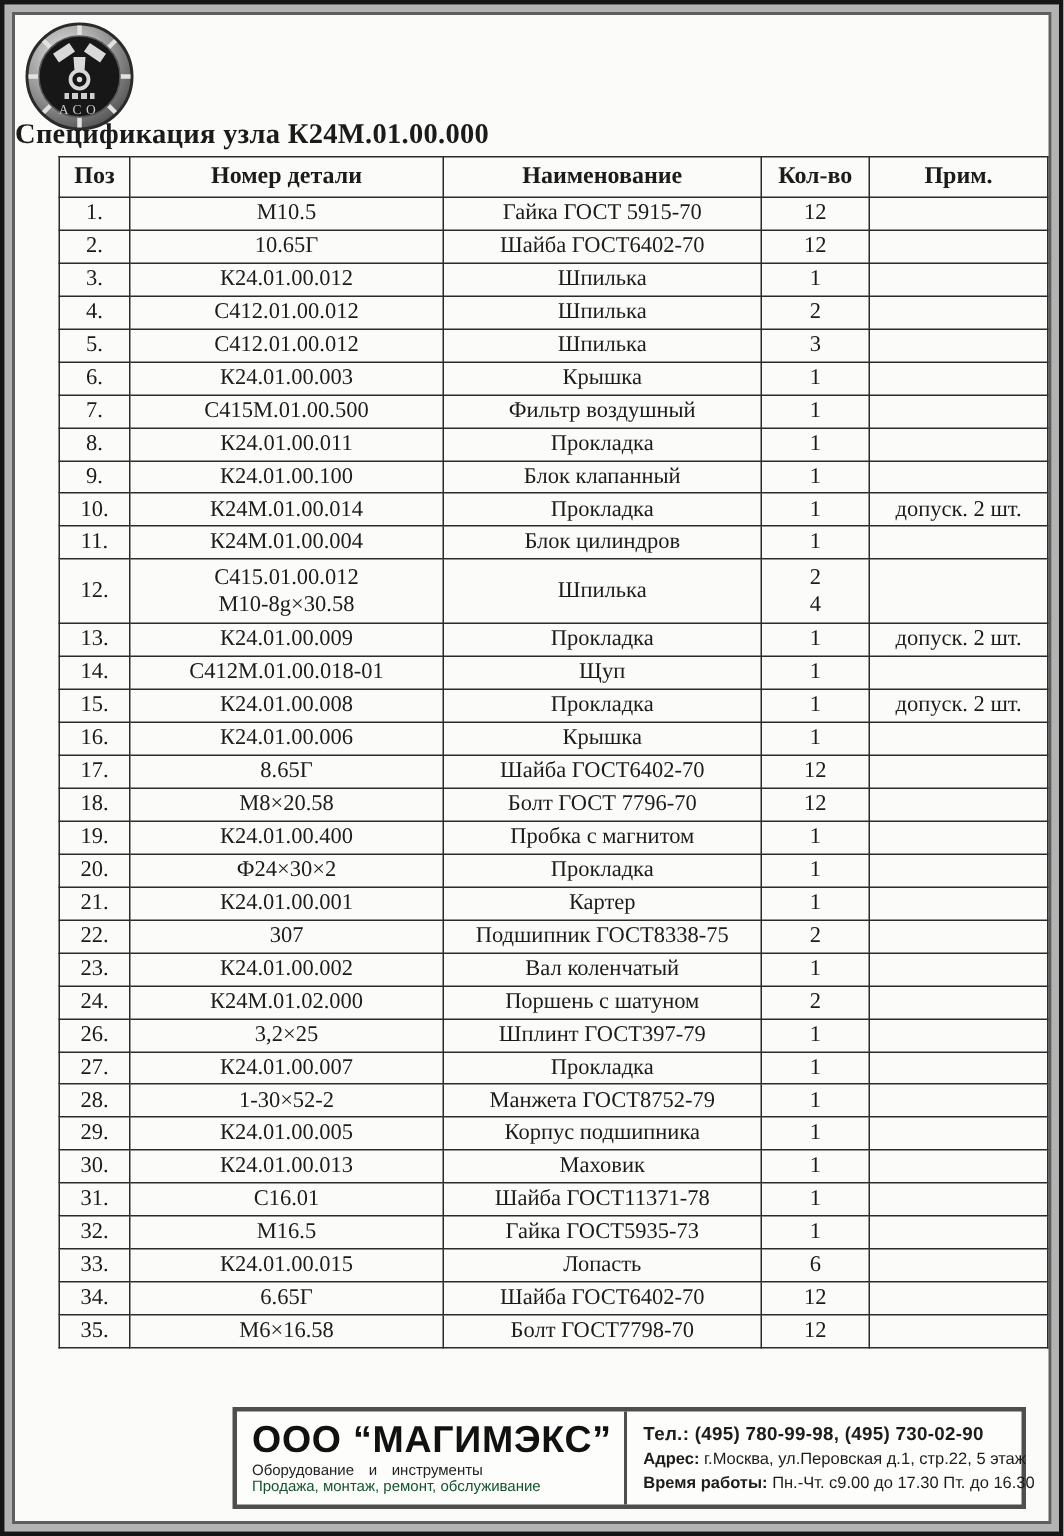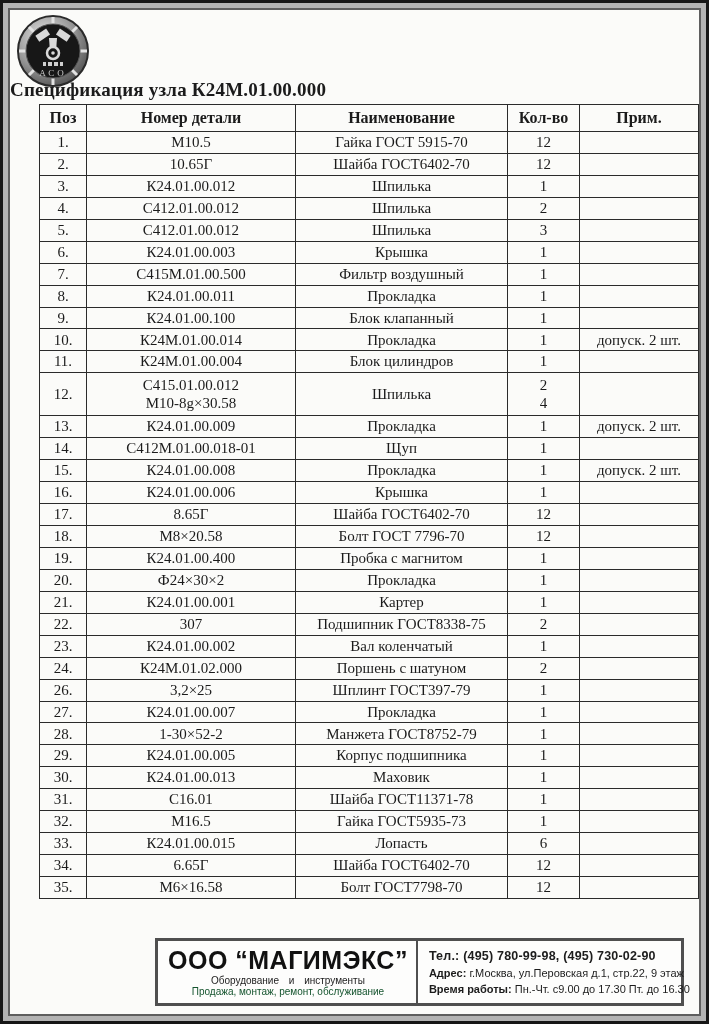--- a/index.html
+++ b/index.html
@@ -53,21 +53,21 @@
   col.c-qty{width:72px;}
   col.c-note{width:119px;}
   
   .footer{
     position:absolute;left:145px;top:928px;width:529px;height:68px;
     box-sizing:border-box;border:3px solid #4f4f4f;background:#fdfdfc;
     display:flex;font-family:"Liberation Sans","DejaVu Sans",sans-serif;
   }
   .f-left{
     width:266px;box-sizing:border-box;border-right:2px solid #4f4f4f;
-    padding:3px 8px 2px 10px;display:flex;flex-direction:column;justify-content:center;text-align:center;
+    padding:3px 8px 2px 10px;display:flex;flex-direction:column;justify-content:center;
   }
   .company{font-size:25px;font-weight:bold;letter-spacing:.5px;line-height:1.02;white-space:nowrap;color:#111;}
   .f-sub1{font-size:10px;color:#222;word-spacing:7px;margin-top:1px;white-space:nowrap;}
   .f-sub2{font-size:10px;color:#14532d;white-space:nowrap;}
   .f-right{
     flex:1;padding:4px 6px 3px 11px;display:flex;flex-direction:column;justify-content:center;
     font-size:11px;line-height:1.35;color:#1c1c1c;white-space:nowrap;
   }
   .f-right .b{font-weight:bold;}
   .fr-line1{font-weight:bold;font-size:12.5px;letter-spacing:.2px;}
@@ -391,21 +391,21 @@
         <div class="f-sub1">Оборудование и инструменты</div>
         <div class="f-sub2">Продажа, монтаж, ремонт, обслуживание</div>
       </div>
       <div class="f-right">
         <div class="fr-line1">
           <span class="b">Тел.:</span>
           <span>(495) 780-99-98,  (495) 730-02-90</span>
         </div>
         <div class="fr-line3">
           <span class="b">Адрес:</span>
-          <span>г.Москва, ул.Перовская д.1, стр.22, 9 этаж</span>
+          <span>г.Москва, ул.Перовская д.1, стр.22, 5 этаж</span>
         </div>
         <div class="fr-line4">
           <span class="b">Время работы:</span>
           <span>Пн.-Чт. с9.00 до 17.30 Пт. до 16.30</span>
         </div>
       </div>
     </div>
 
   </div>
 </div>

